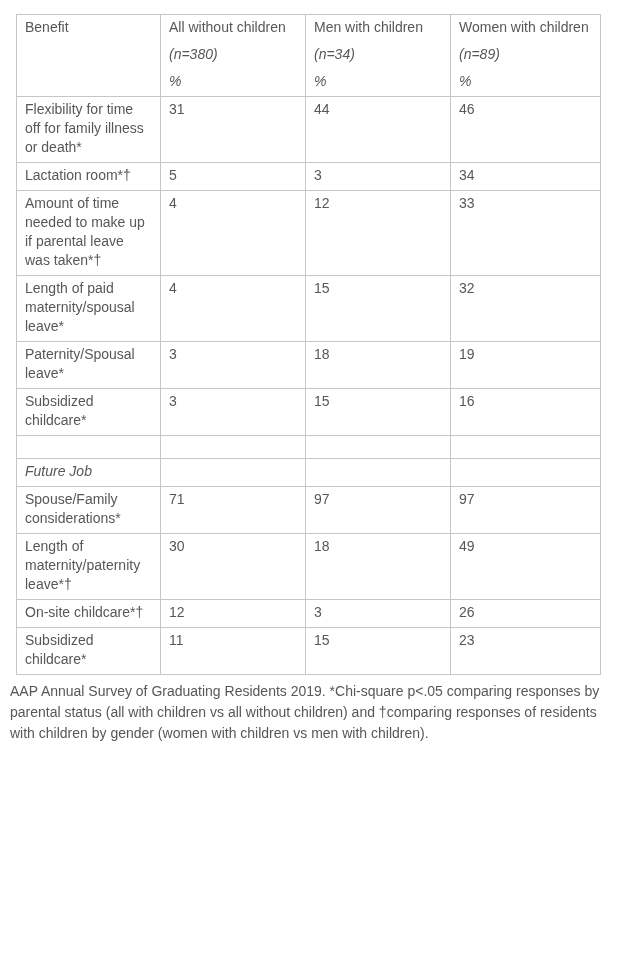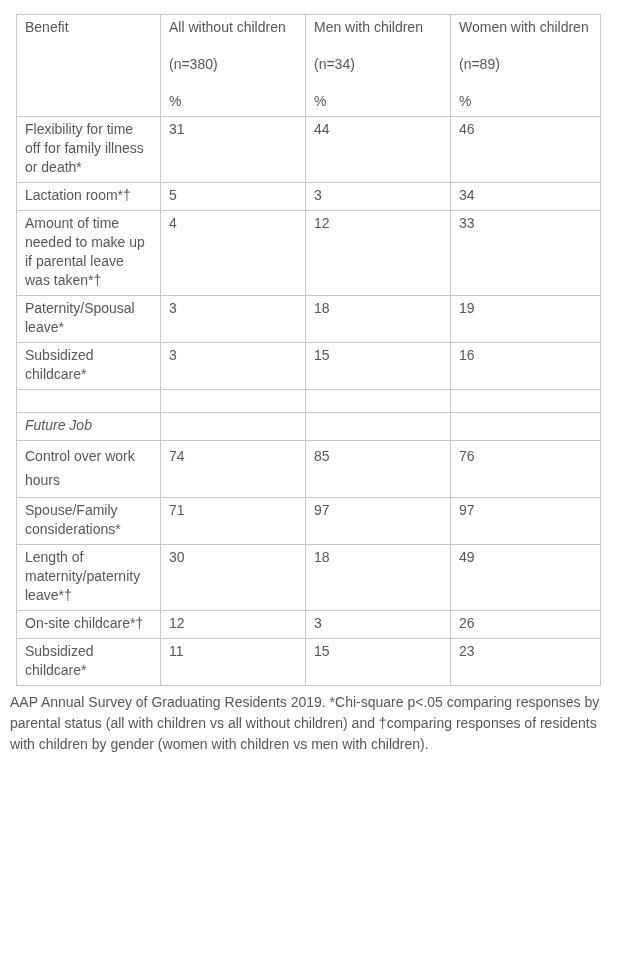--- a/index.html
+++ b/index.html
@@ -33,22 +33,23 @@
   }
   thead th {
     font-weight: bold;
     padding-top: 7px;
     padding-bottom: 18px;
   }
   thead th.val-col {
     text-align: left;
   }
   thead .hsub {
-    margin-top: 18px;
+    margin-top: 8px;
     font-weight: normal;
+    font-style: italic;
   }
   tbody td.benefit {
     
   }
   tr.section-row td.benefit {
     font-style: italic;
   }
   tr.spacer-row td {
     height: 14px;
   }
@@ -114,20 +115,26 @@
       </tr>
 
 
       <tr>
         <td class="benefit">Amount of time needed to make up if parental leave was taken*†</td>
         <td class="val">4</td>
         <td class="val">12</td>
         <td class="val">33</td>
       </tr>
 
+      <tr>
+        <td class="benefit">Length of paid maternity/spousal leave*</td>
+        <td class="val">4</td>
+        <td class="val">15</td>
+        <td class="val">32</td>
+      </tr>
 
       <tr>
         <td class="benefit">Paternity/Spousal leave*</td>
         <td class="val">3</td>
         <td class="val">18</td>
         <td class="val">19</td>
       </tr>
 
       <tr>
         <td class="benefit">Subsidized childcare*</td>
@@ -144,26 +151,20 @@
         <td class="val"></td>
       </tr>
 
       <tr class="section-row">
         <td class="benefit">Future Job</td>
         <td class="val"></td>
         <td class="val"></td>
         <td class="val"></td>
       </tr>
 
-      <tr class="loose-row">
-        <td class="benefit">Control over work hours</td>
-        <td class="val">74</td>
-        <td class="val">85</td>
-        <td class="val">76</td>
-      </tr>
 
       <tr>
         <td class="benefit">Spouse/Family considerations*</td>
         <td class="val">71</td>
         <td class="val">97</td>
         <td class="val">97</td>
       </tr>
 
 
 

